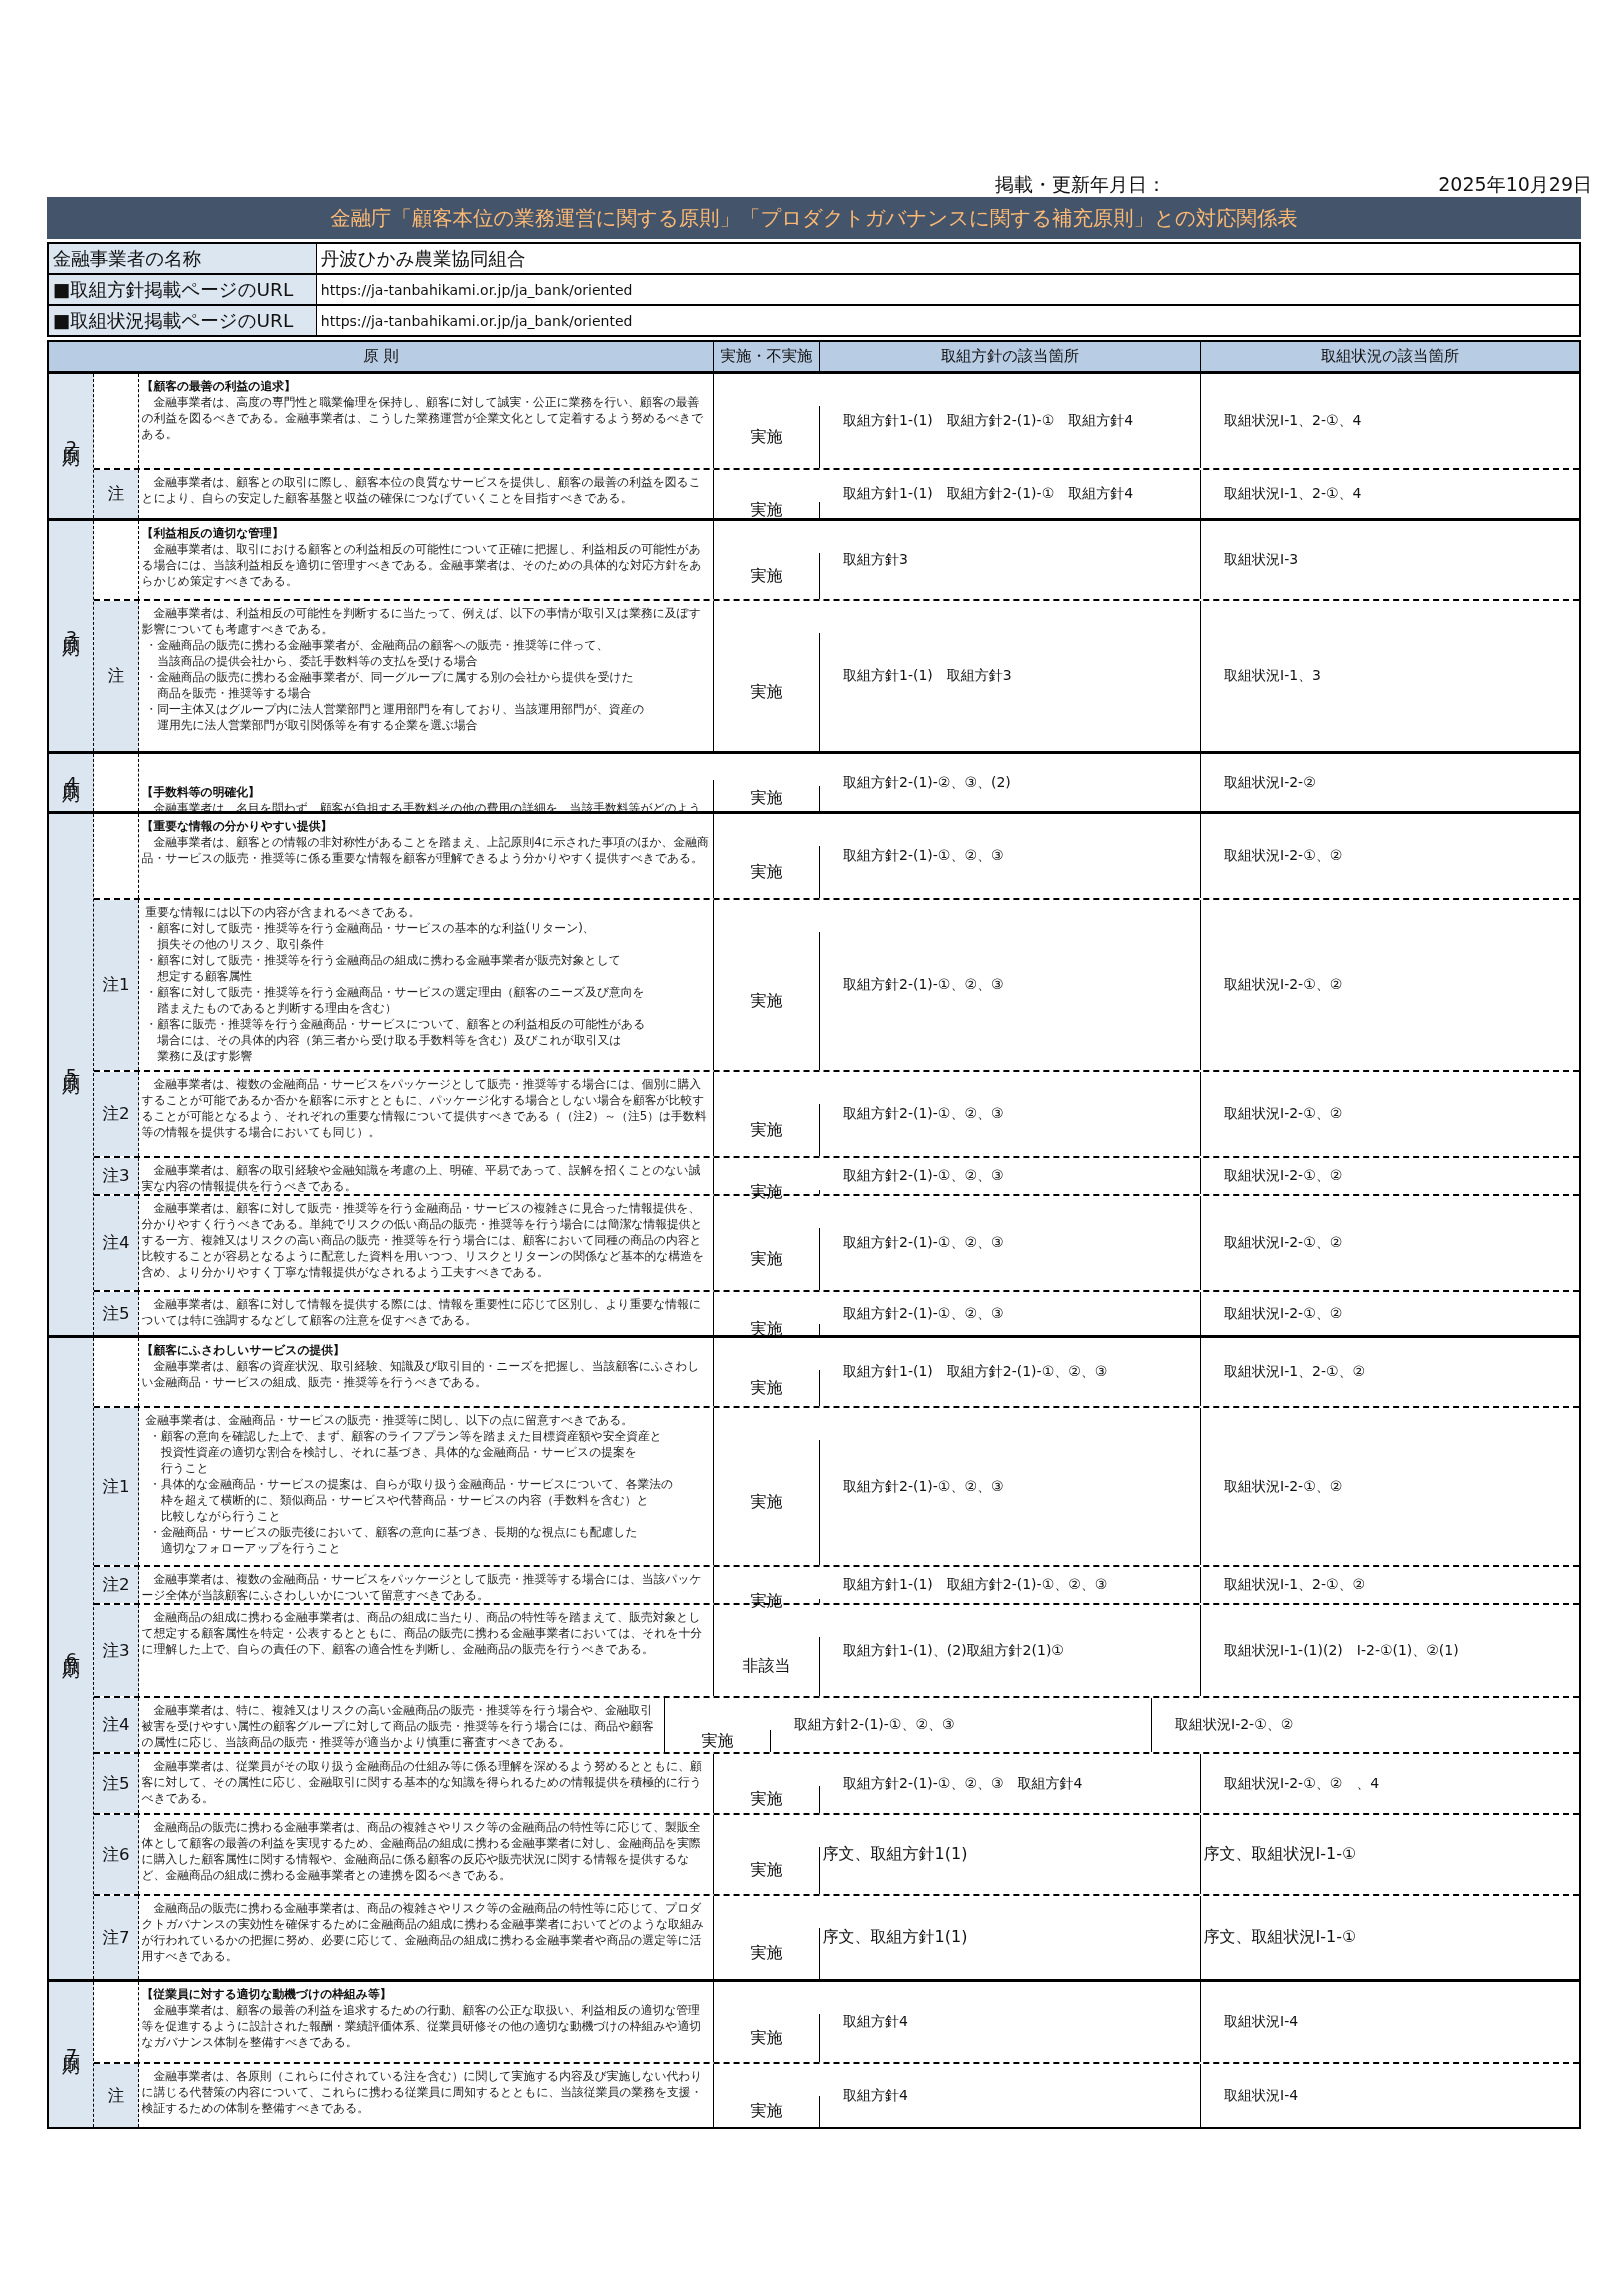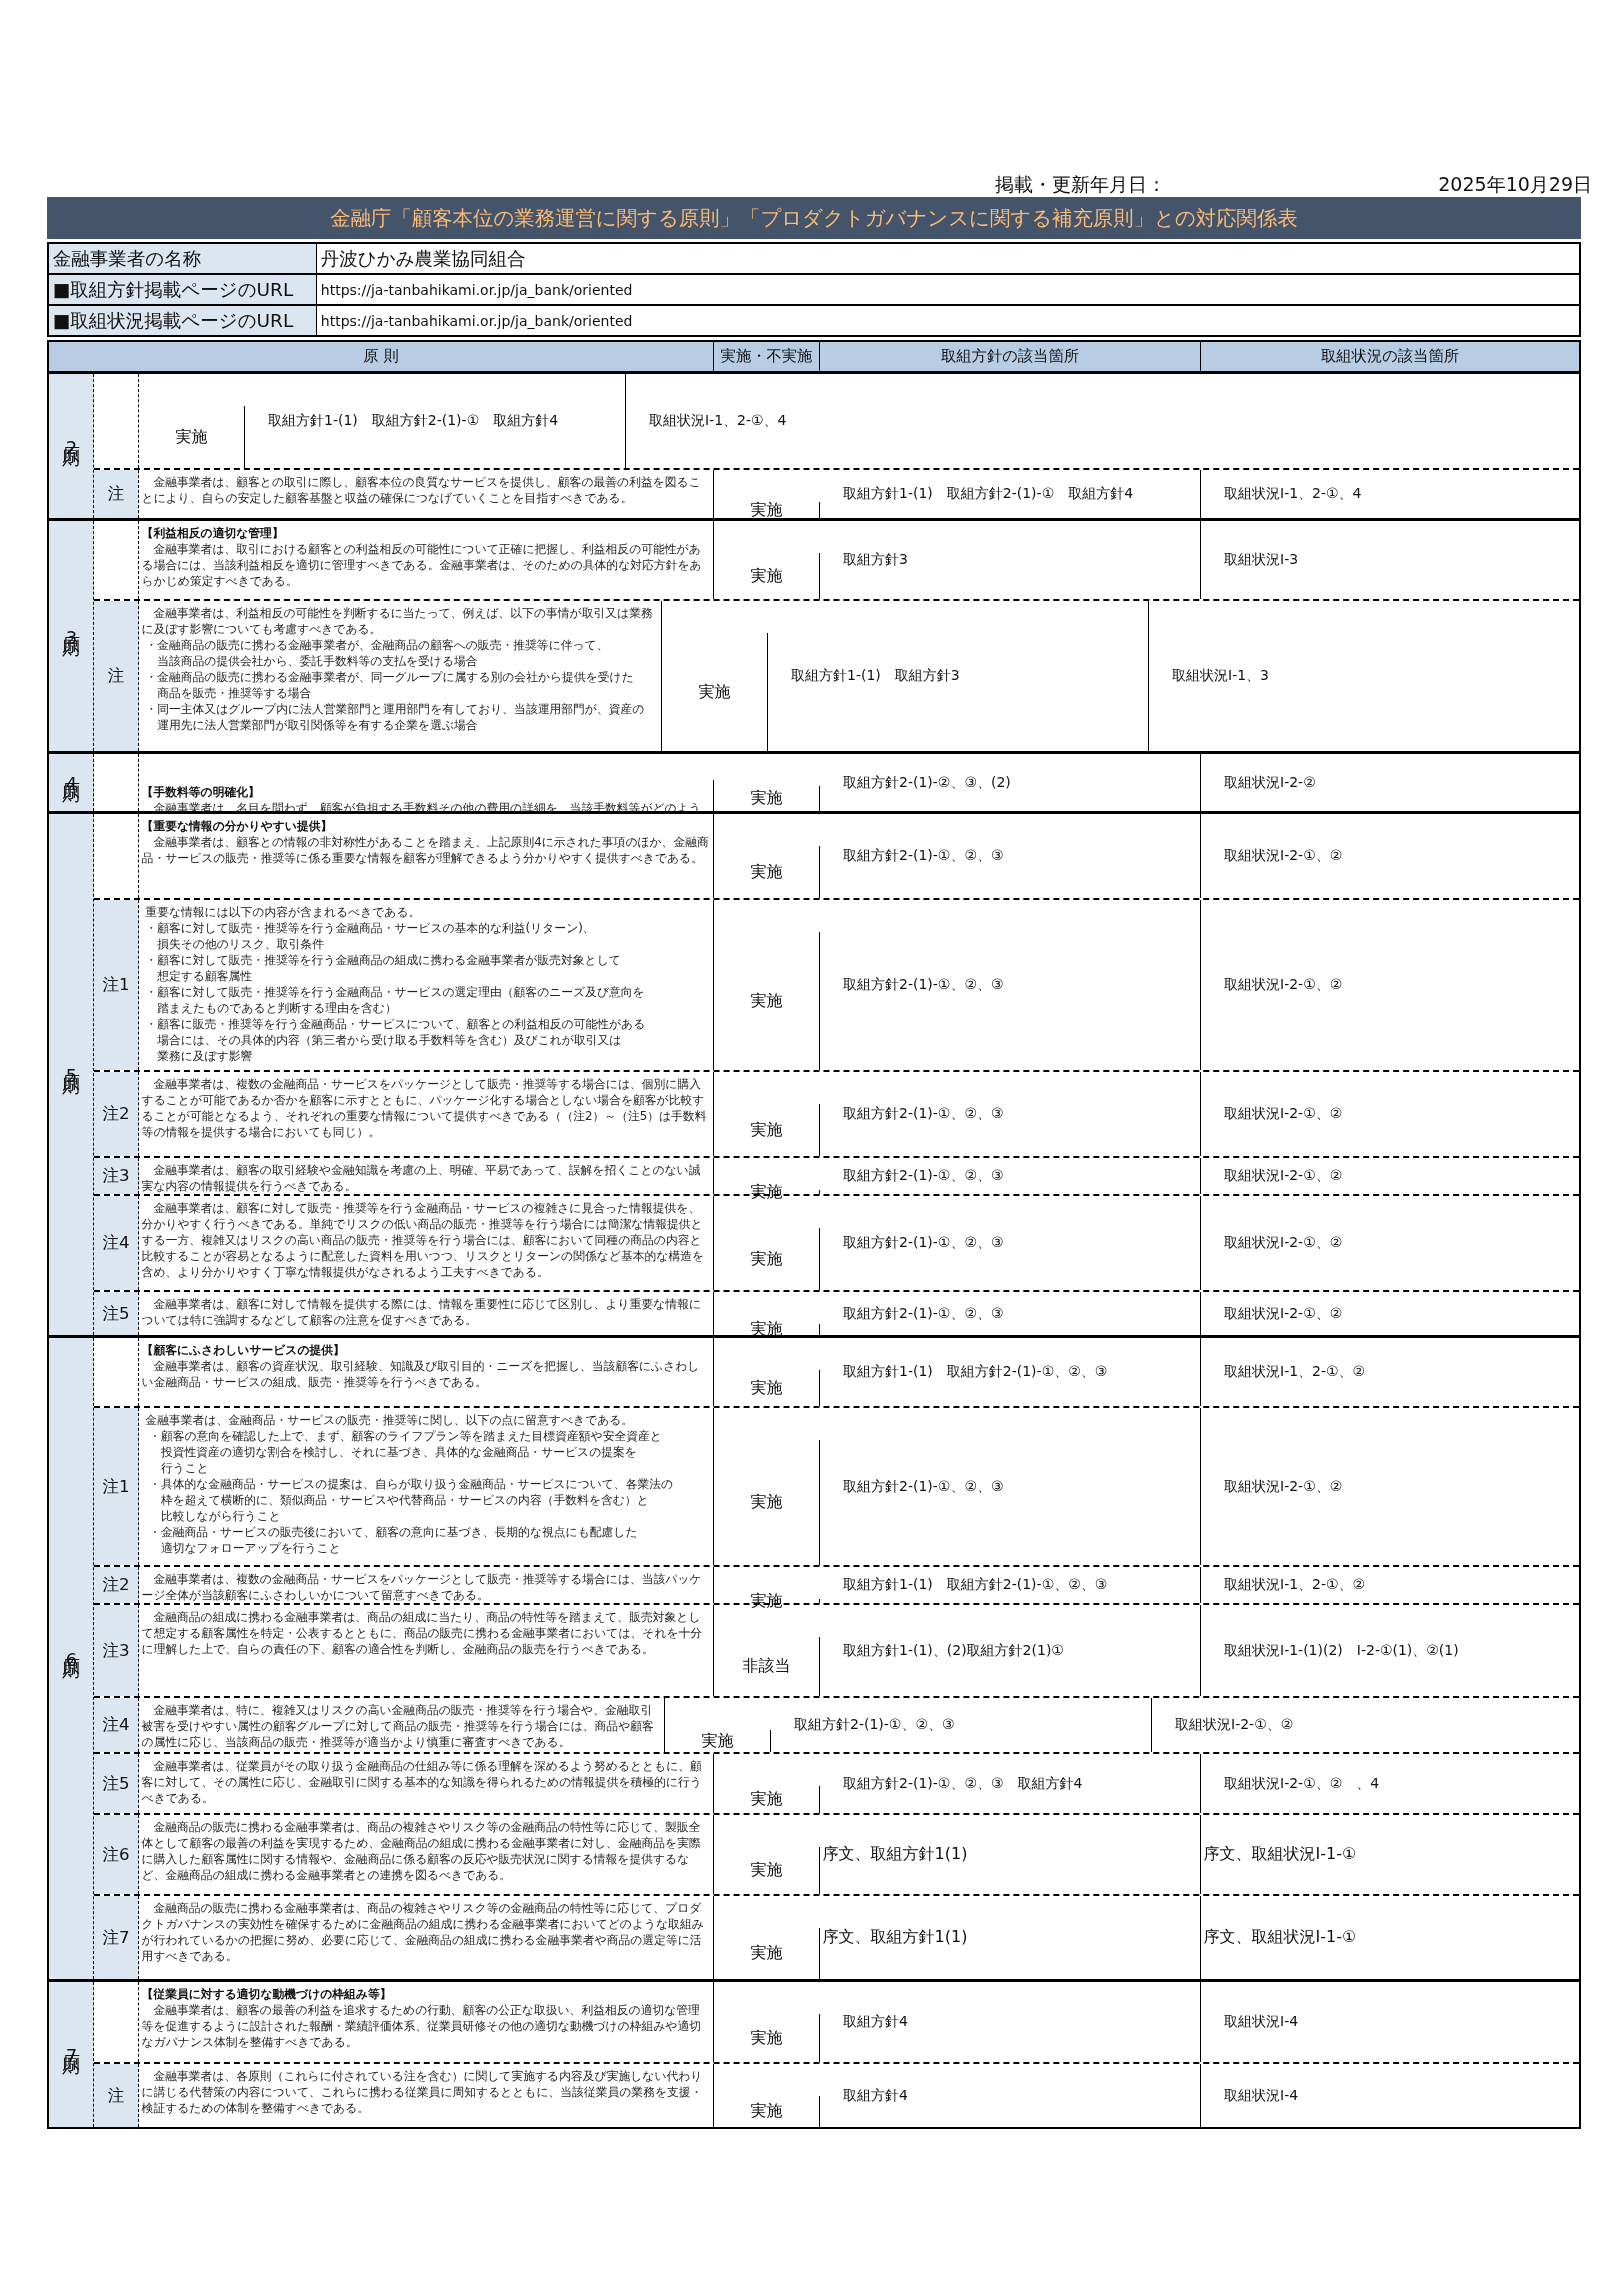--- a/index.html
+++ b/index.html
@@ -68,20 +68,21 @@
     <div class="c-status">実施・不実施</div>
     <div class="c-policy">取組方針の該当箇所</div>
     <div class="c-state">取組状況の該当箇所</div>
   </div>
   <div id="groups">
       <div class="group">
         <div class="g-label">原則2</div>
         <div class="g-rows">
           <div class="row" style="height: 96px;">
             <div class="r-sub blank"></div>
+            <div class="r-text" style="flex: 0 0 auto; width: 575px;"><div class="ttl">【顧客の最善の利益の追求】</div><span>　金融事業者は、高度の専門性と職業倫理を保持し、顧客に対して誠実・公正に業務を行い、顧客の最善の利益を図るべきである。金融事業者は、こうした業務運営が企業文化として定着するよう努めるべきである。</span></div>
             <div class="r-status">実施</div>
             <div class="r-policy">取組方針1-(1)　取組方針2-(1)-①　取組方針4</div>
             <div class="r-state">取組状況Ⅰ-1、2-①、4</div>
           </div>
           <div class="row" style="height: 48px;">
             <div class="r-sub">注</div>
             <div class="r-text" style="flex: 0 0 auto; width: 575px;"><span>　金融事業者は、顧客との取引に際し、顧客本位の良質なサービスを提供し、顧客の最善の利益を図ることにより、自らの安定した顧客基盤と収益の確保につなげていくことを目指すべきである。</span></div>
             <div class="r-status">実施</div>
             <div class="r-policy">取組方針1-(1)　取組方針2-(1)-①　取組方針4</div>
             <div class="r-state">取組状況Ⅰ-1、2-①、4</div>
@@ -93,21 +94,21 @@
         <div class="g-rows">
           <div class="row" style="height: 80px;">
             <div class="r-sub blank"></div>
             <div class="r-text" style="flex: 0 0 auto; width: 575px;"><div class="ttl">【利益相反の適切な管理】</div><span>　金融事業者は、取引における顧客との利益相反の可能性について正確に把握し、利益相反の可能性がある場合には、当該利益相反を適切に管理すべきである。金融事業者は、そのための具体的な対応方針をあらかじめ策定すべきである。</span></div>
             <div class="r-status">実施</div>
             <div class="r-policy">取組方針3</div>
             <div class="r-state">取組状況Ⅰ-3</div>
           </div>
           <div class="row" style="height: 150px;">
             <div class="r-sub">注</div>
-            <div class="r-text" style="flex: 0 0 auto; width: 523px;"><span>　金融事業者は、利益相反の可能性を判断するに当たって、例えば、以下の事情が取引又は業務に及ぼす影響についても考慮すべきである。
+            <div class="r-text" style="flex: 0 0 auto; width: 575px;"><span>　金融事業者は、利益相反の可能性を判断するに当たって、例えば、以下の事情が取引又は業務に及ぼす影響についても考慮すべきである。
  ・金融商品の販売に携わる金融事業者が、金融商品の顧客への販売・推奨等に伴って、
  　当該商品の提供会社から、委託手数料等の支払を受ける場合
  ・金融商品の販売に携わる金融事業者が、同一グループに属する別の会社から提供を受けた
  　商品を販売・推奨等する場合
  ・同一主体又はグループ内に法人営業部門と運用部門を有しており、当該運用部門が、資産の
  　運用先に法人営業部門が取引関係等を有する企業を選ぶ場合</span></div>
             <div class="r-status">実施</div>
             <div class="r-policy">取組方針1-(1)　取組方針3</div>
             <div class="r-state">取組状況Ⅰ-1、3</div>
           </div>

